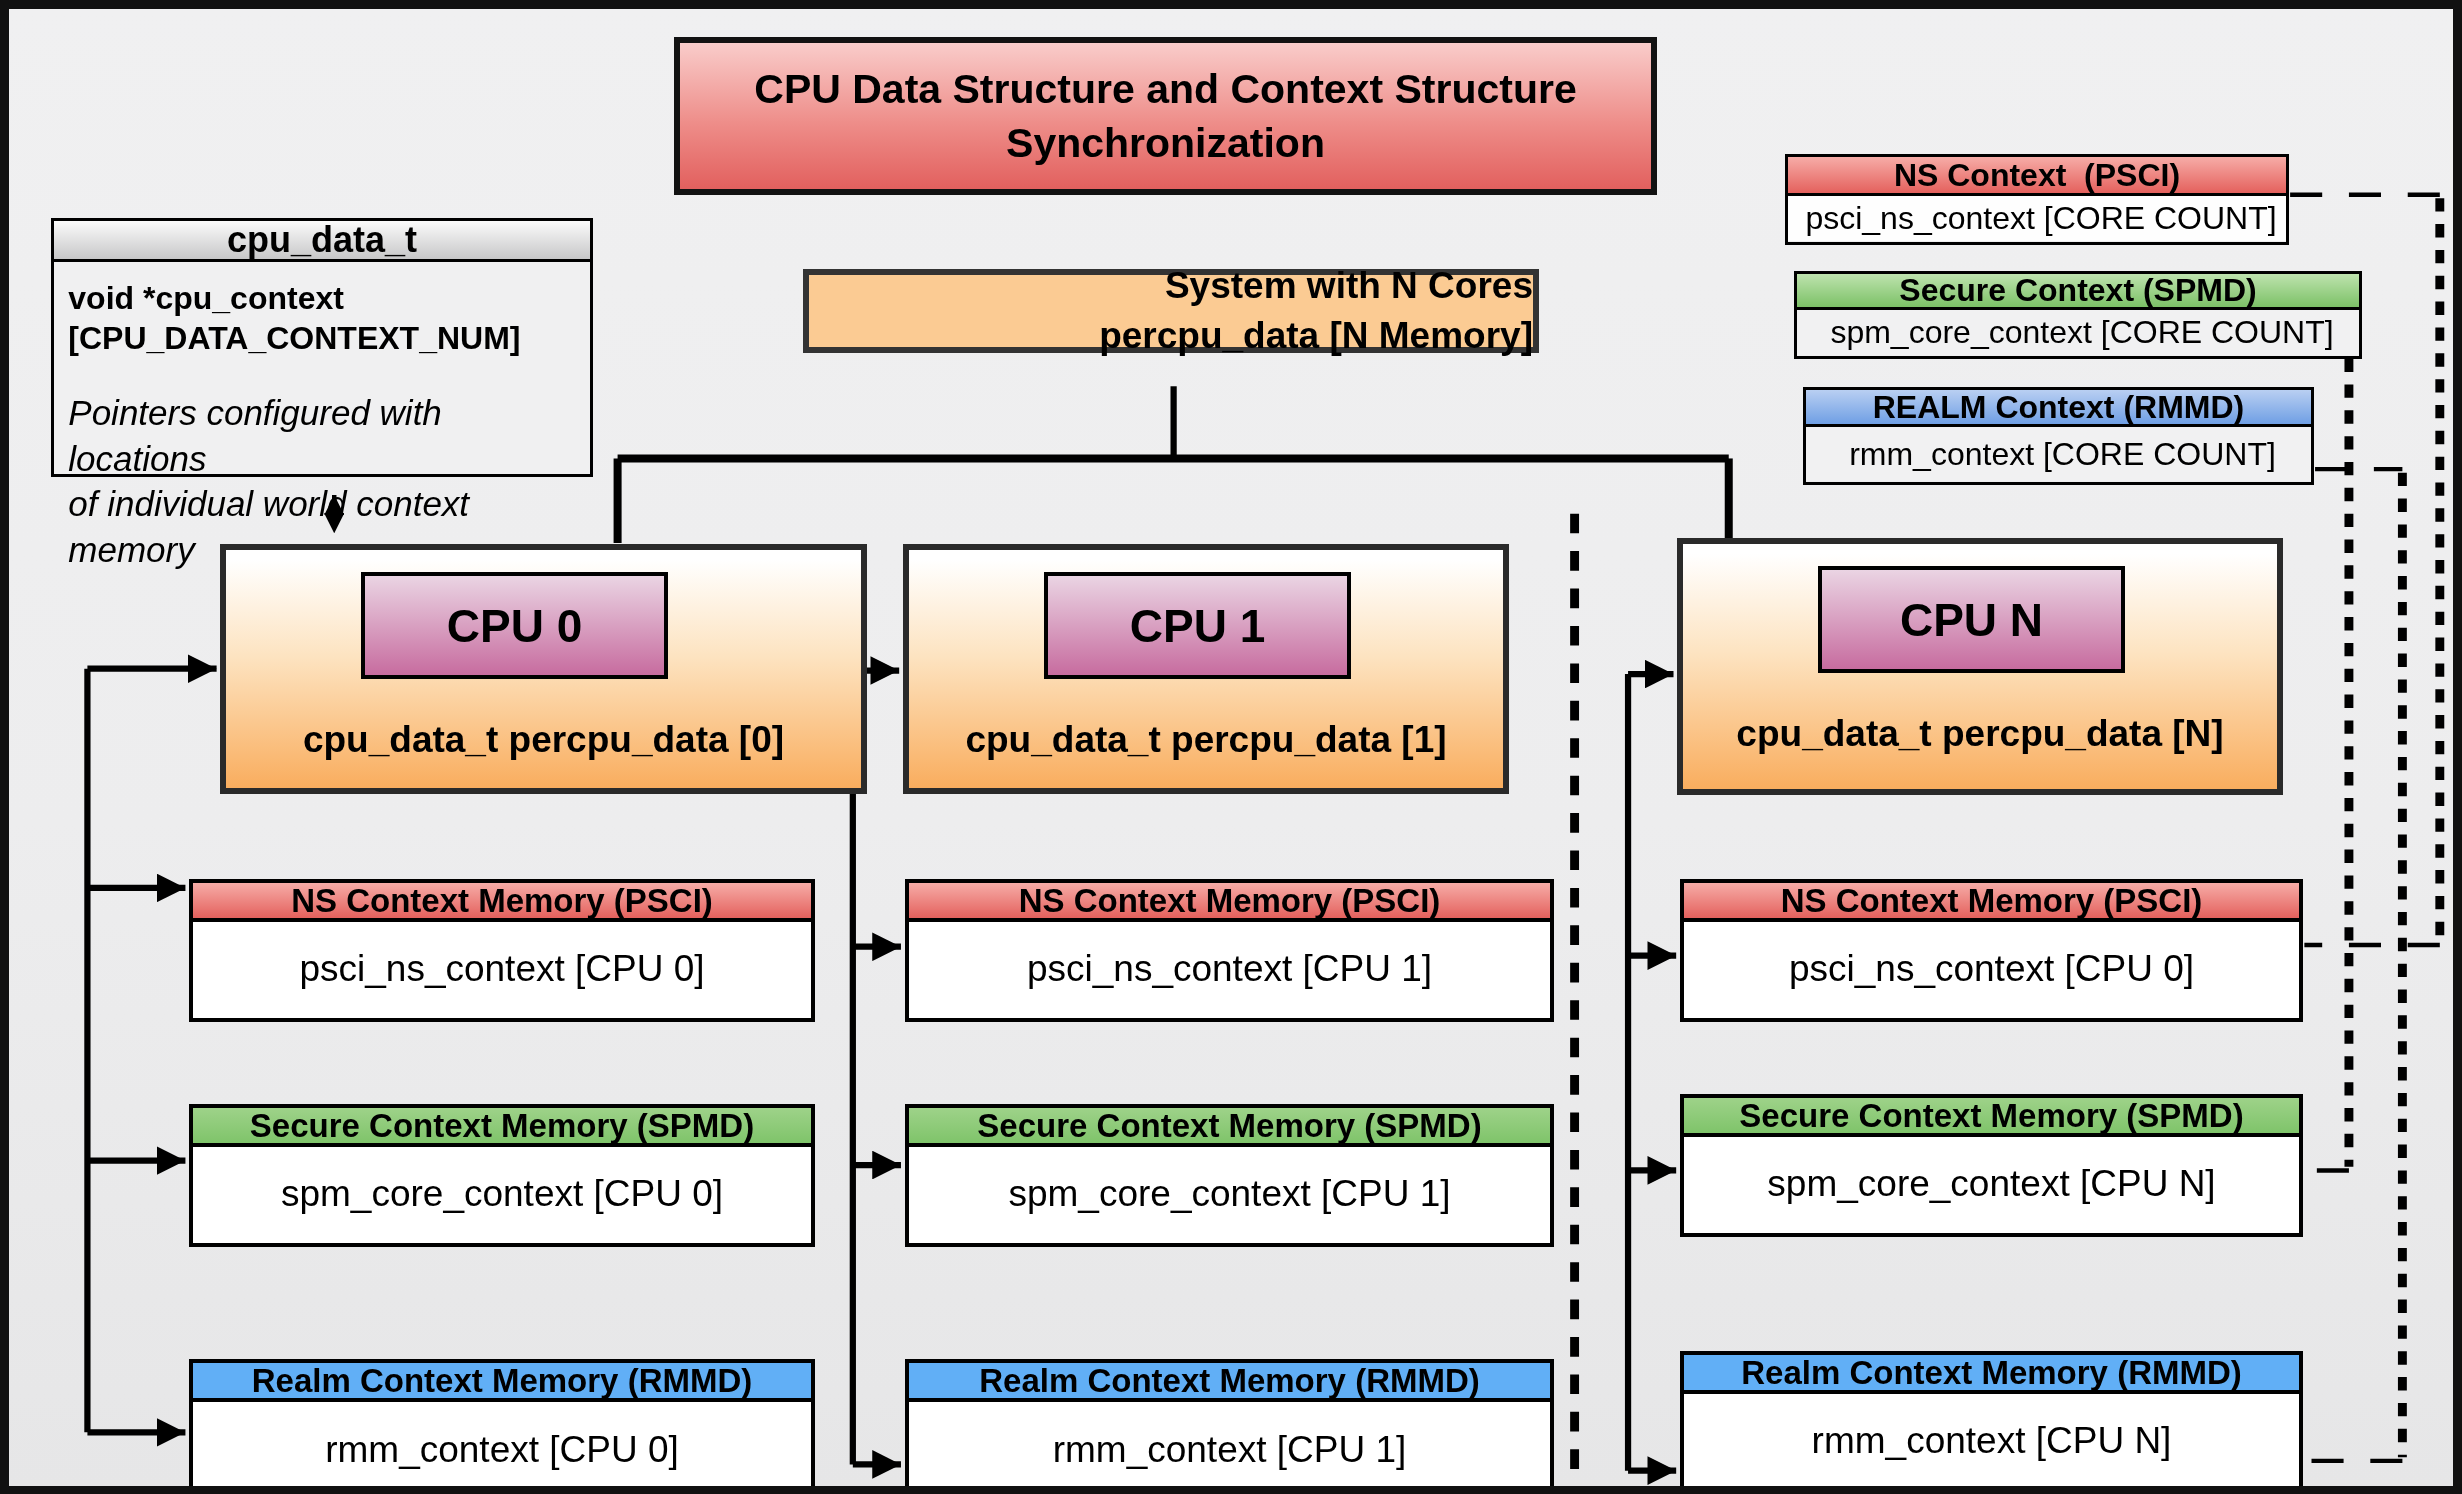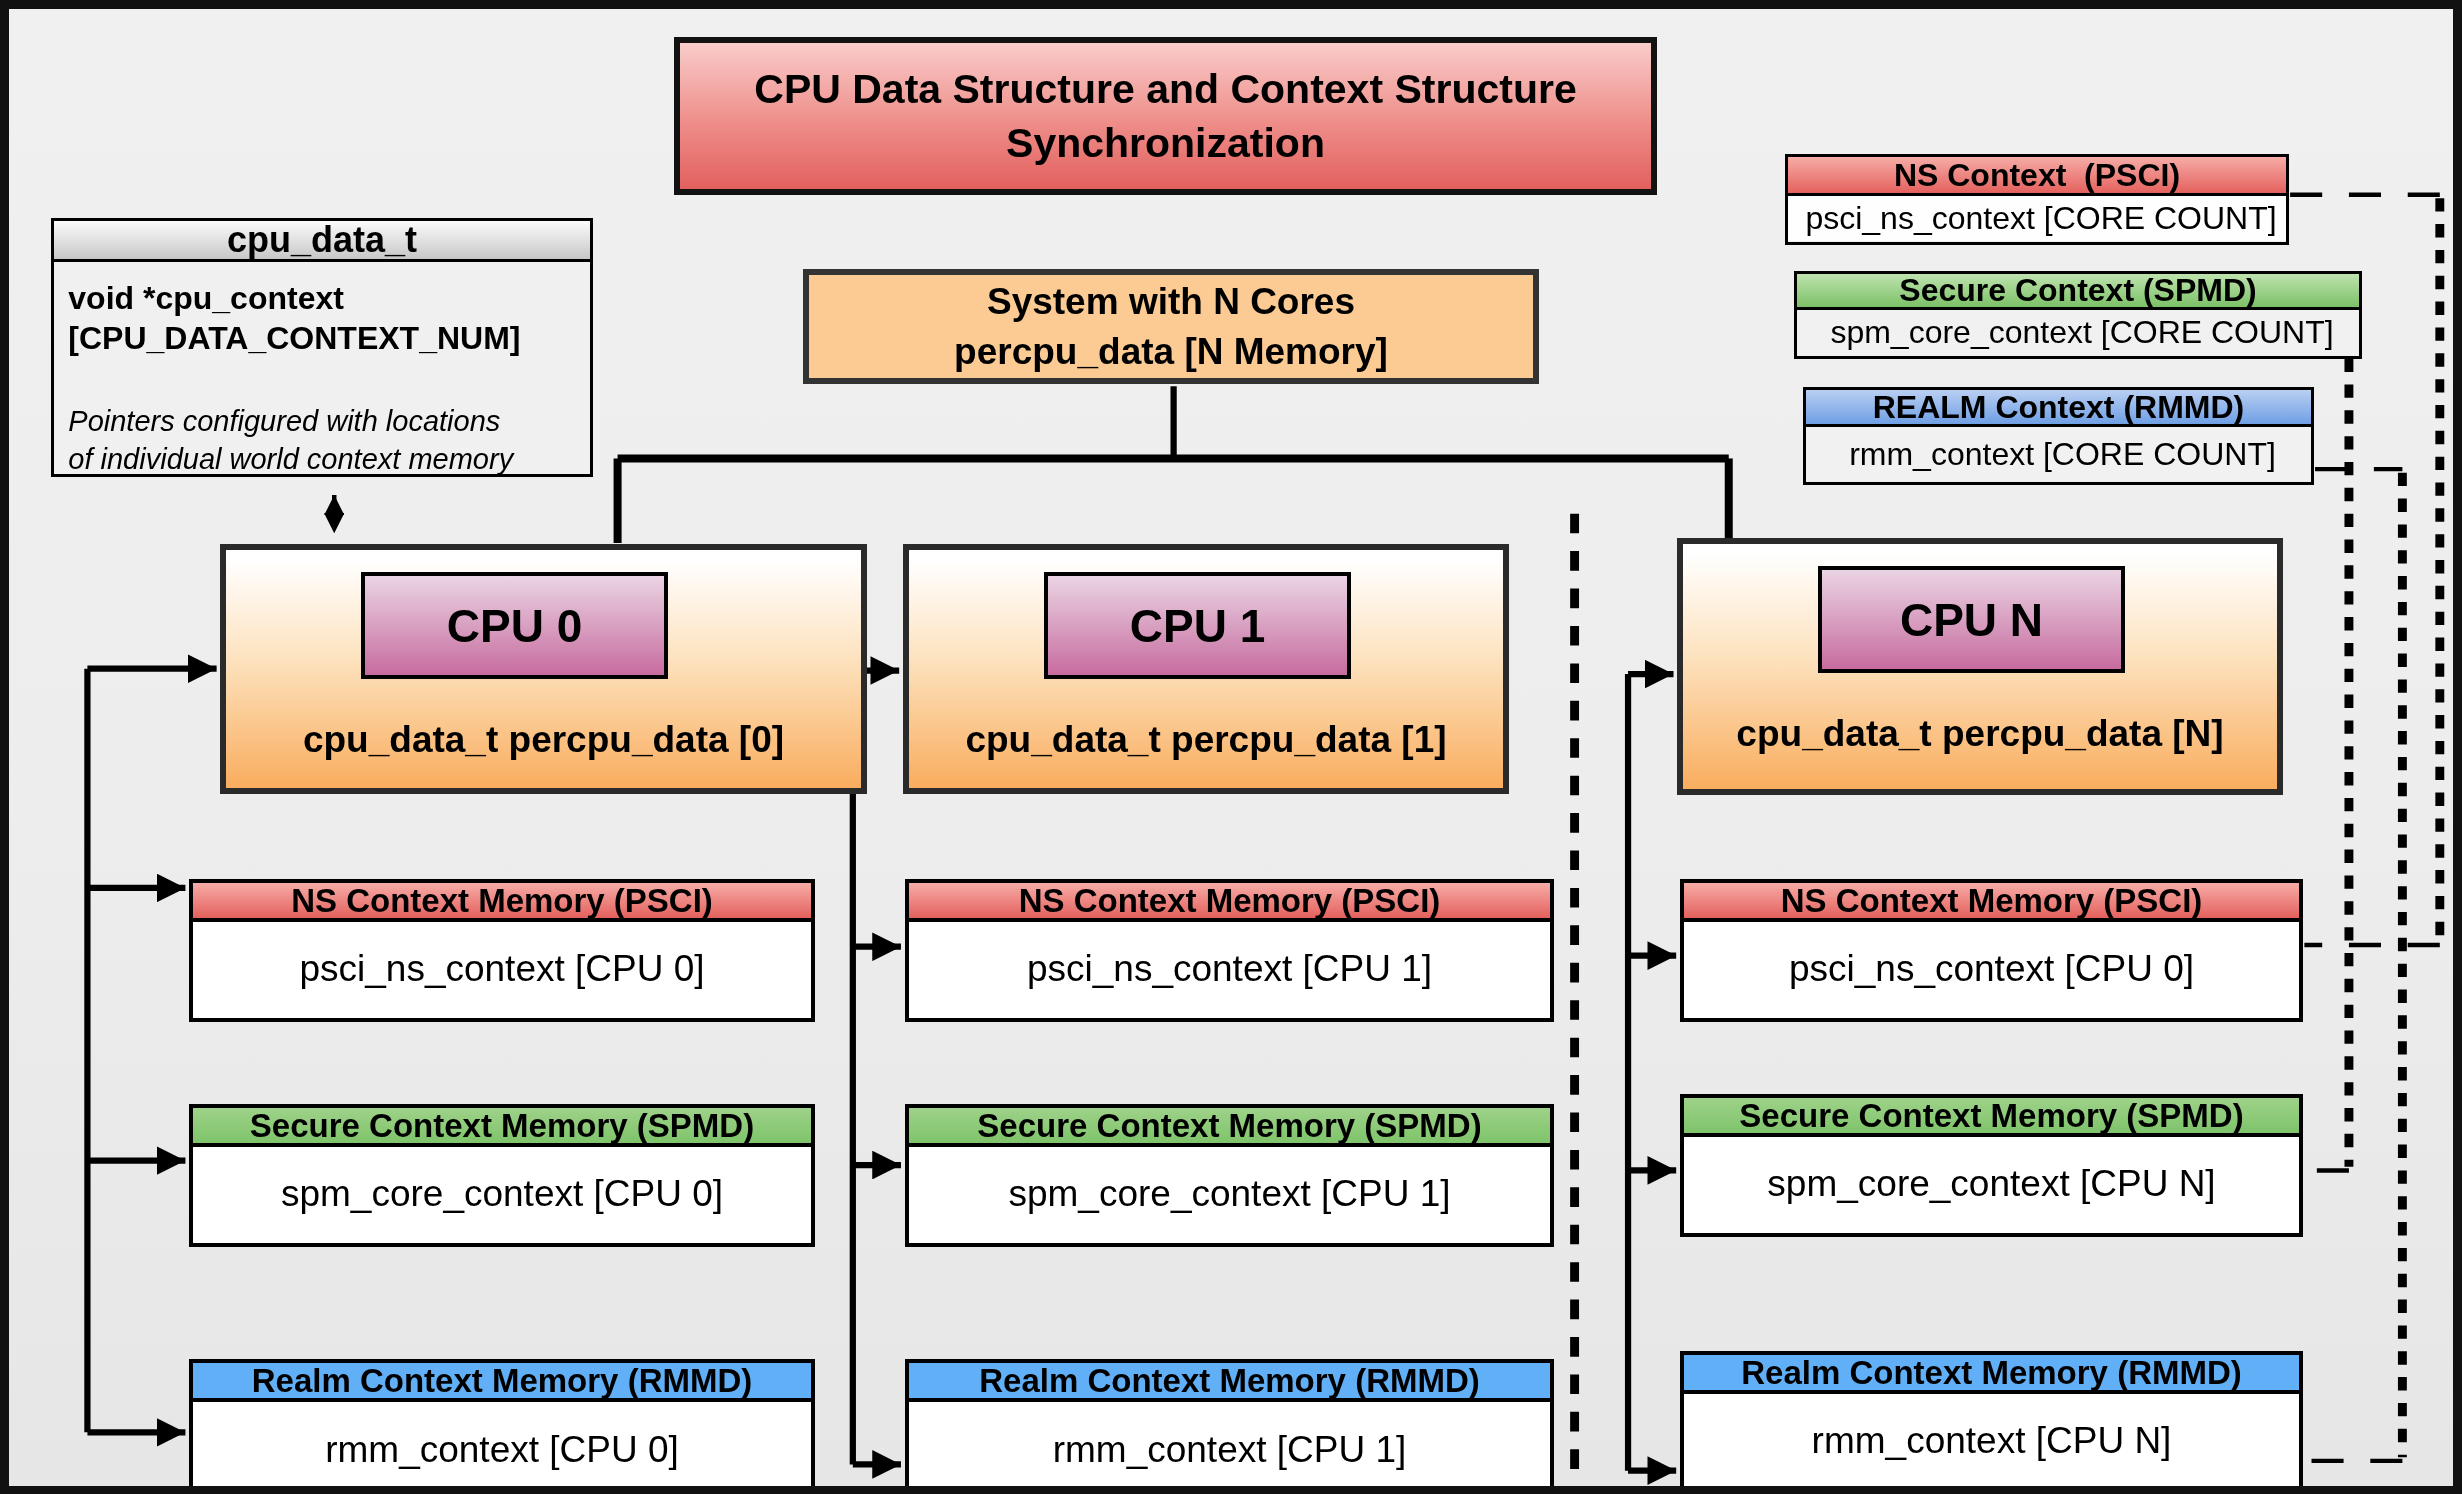--- a/index.html
+++ b/index.html
@@ -30,27 +30,27 @@
     left:42px;top:209px;width:542px;height:259px;
     background:#F0F0F1;border:3.6px solid #000;
   }
   .struct-hdr{
     height:41px;background:linear-gradient(180deg,#FBFBFB,#C7C7C8);
     border-bottom:3.6px solid #000;
     display:flex;align-items:center;justify-content:center;
     font-weight:bold;font-size:36px;
   }
   .struct-body{padding:16px 14.3px 0 14.3px;font-size:32px;font-weight:bold;line-height:1.25;}
-  .struct-note{margin-top:45px;font-size:29px;font-weight:normal;font-style:italic;line-height:1.3;}
+  .struct-note{margin-top:32px;font-size:35px;font-weight:normal;font-style:italic;line-height:1.3;}
 
   
   .system-box{
-    left:794px;top:260px;width:736px;height:115px;
+    left:794px;top:260px;width:736px;height:84px;
     background:#FBCB93;border:6.2px solid #333;
-    display:flex;flex-direction:column;align-items:center;justify-content:center;
+    display:flex;flex-direction:column;align-items:flex-end;justify-content:center;
     font-weight:bold;font-size:37px;line-height:1.35;text-align:center;
   }
 
   
   .legend{border:3.6px solid #000;}
   .legend .hdr{
     display:flex;align-items:center;justify-content:center;
     font-weight:bold;font-size:32px;border-bottom:3.6px solid #000;white-space:pre;
   }
   .legend .val{

